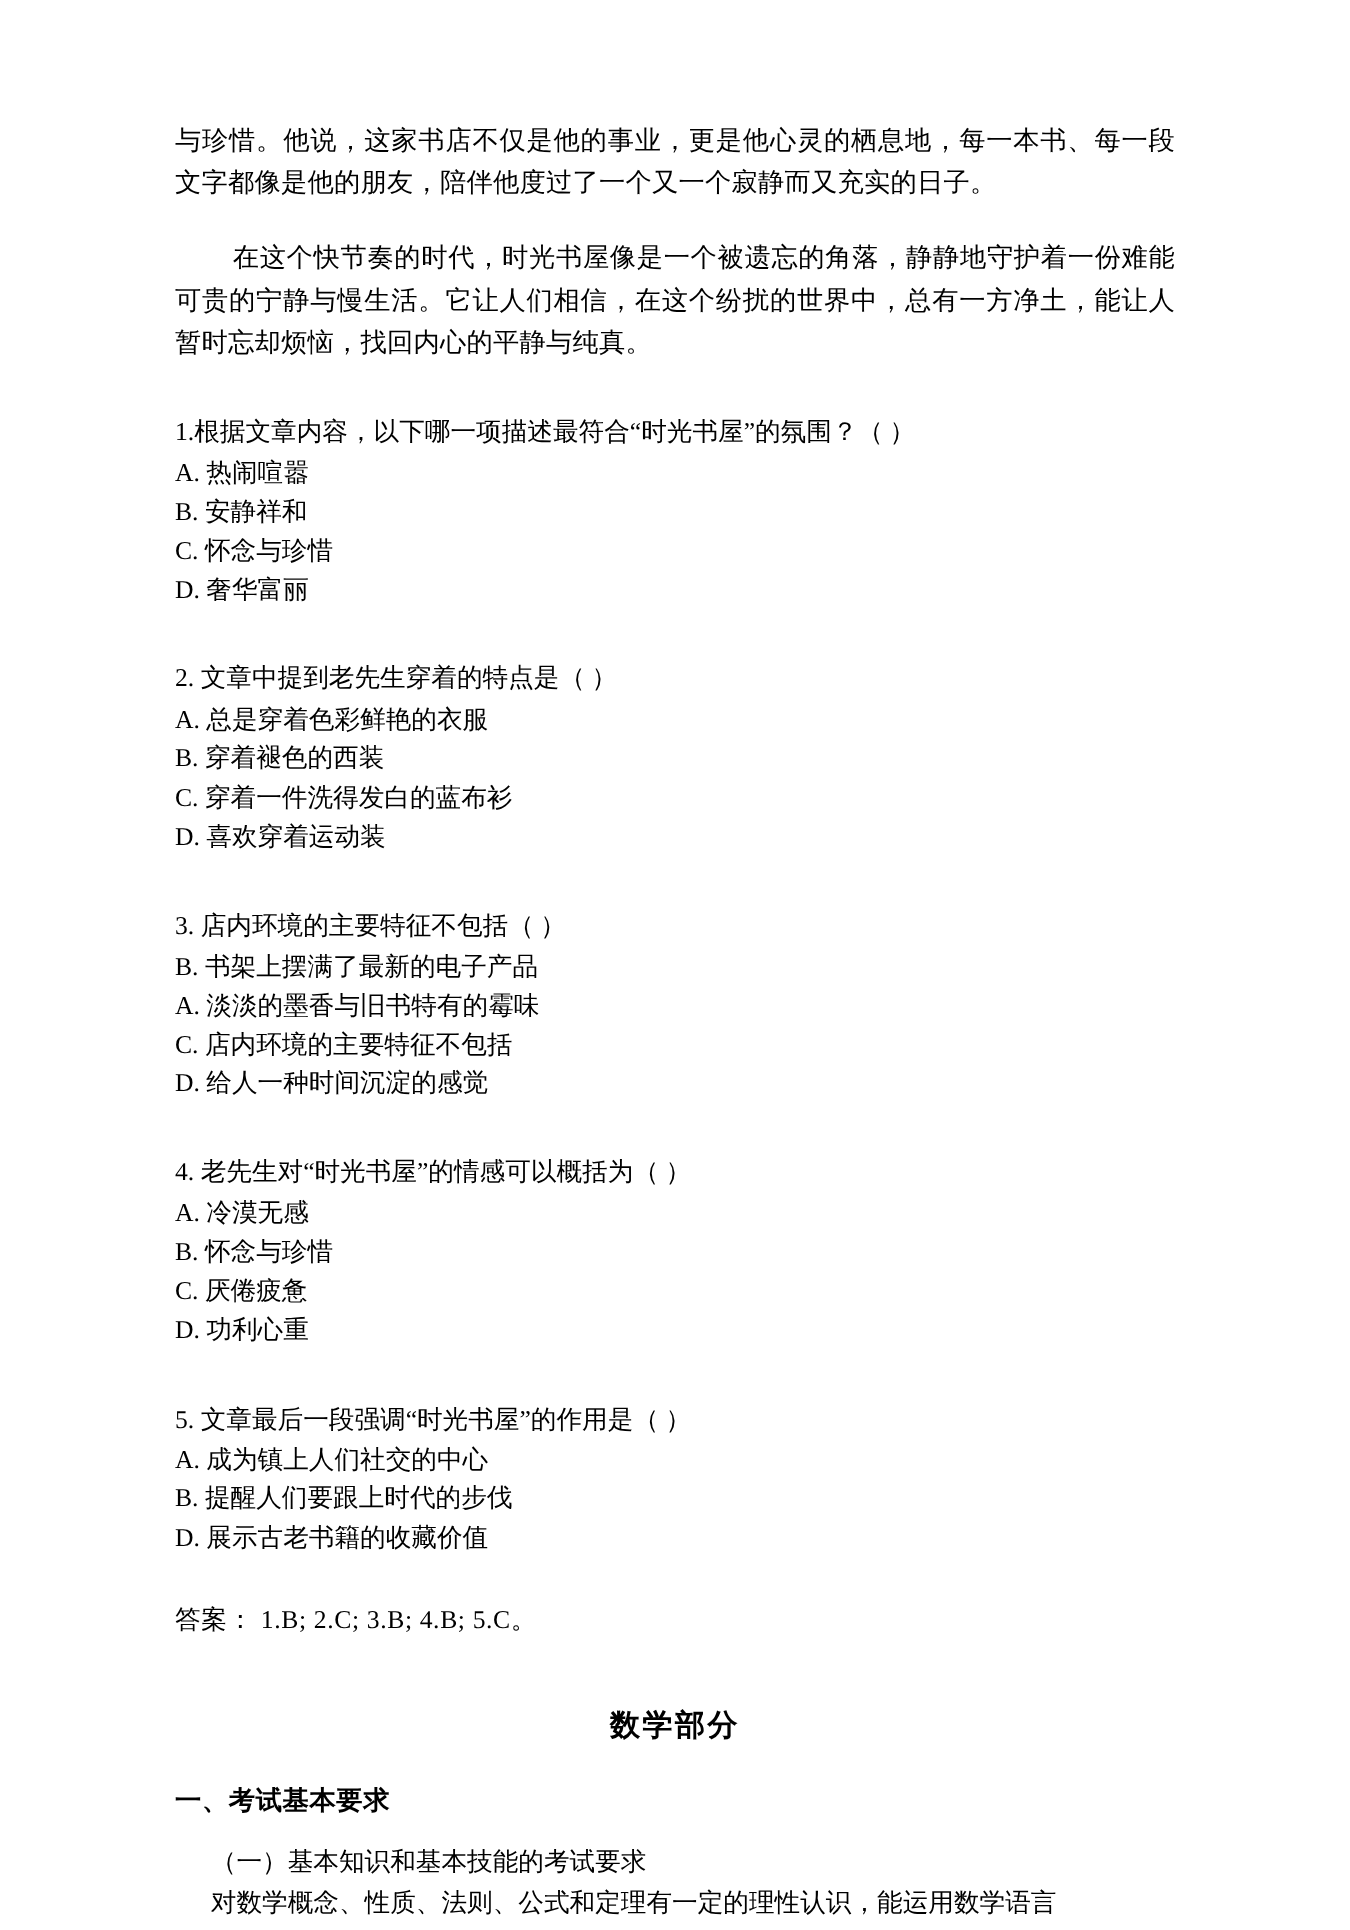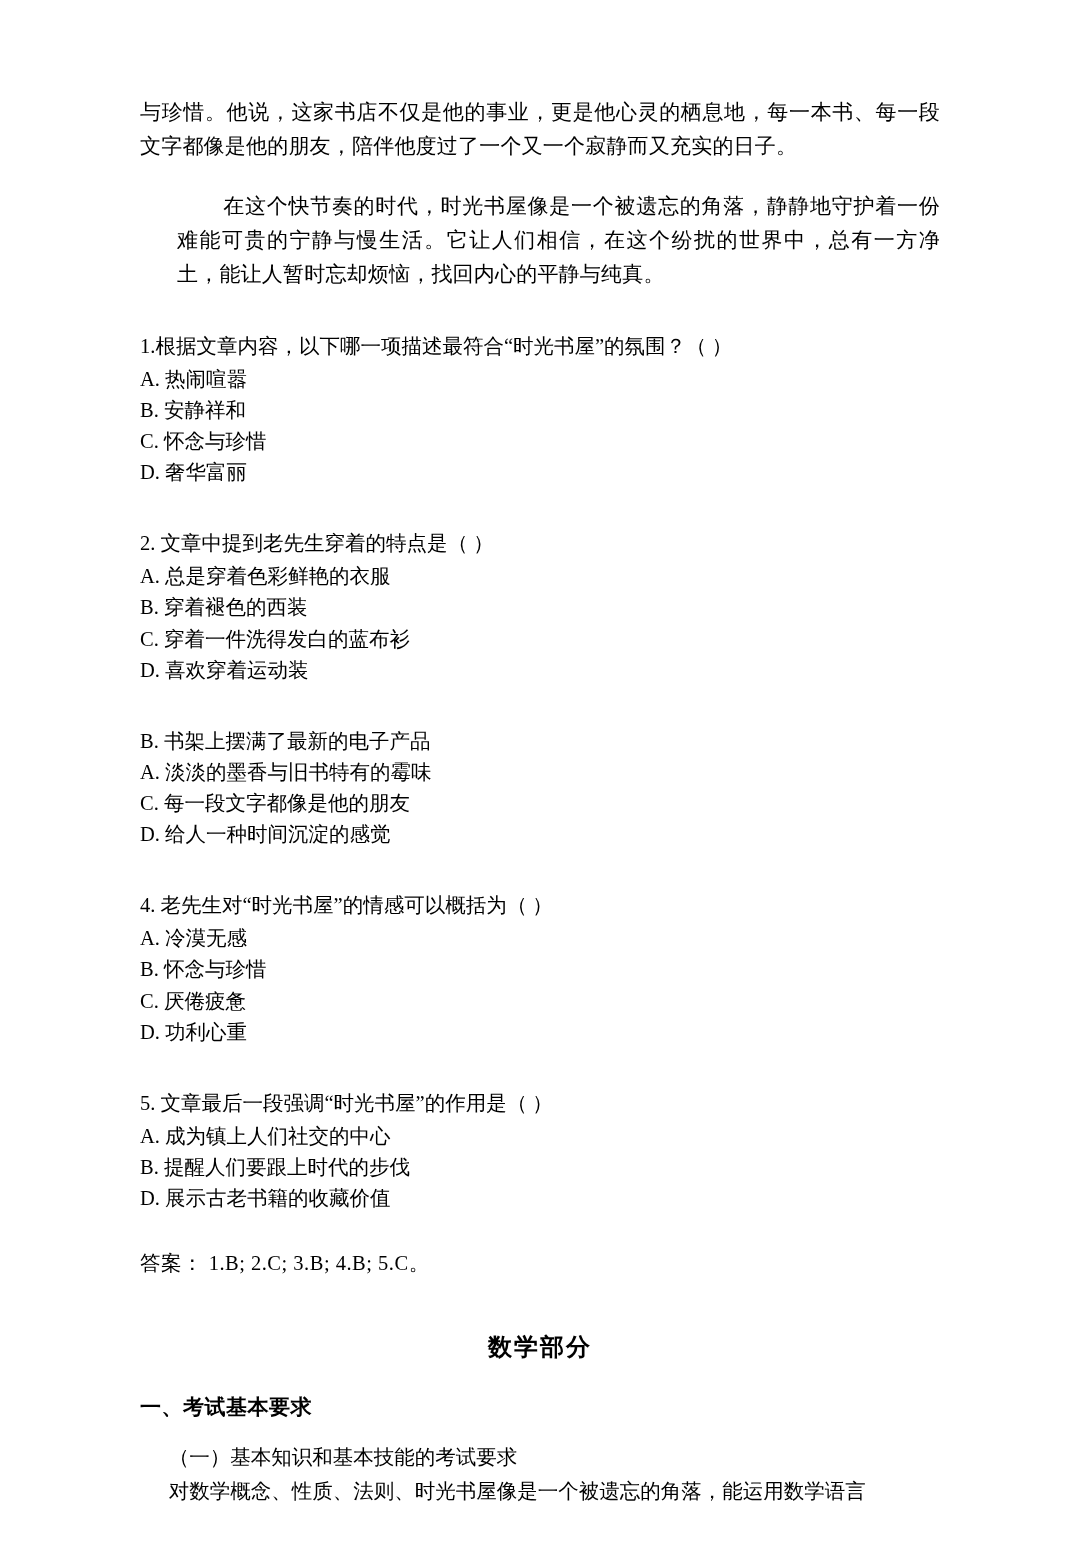--- a/index.html
+++ b/index.html
@@ -24,21 +24,20 @@
   }
   .para {
     font-size: 21px;
     line-height: 1.62;
     text-align: justify;
     margin: 0 0 0 0;
     letter-spacing: 0.2px;
   }
   .para.indent {
     text-indent: 2.2em;
-    margin-left: 37px;
   }
   .gap-lg { height: 26px; }
 
   .q-block {
     margin-top: 40px;
   }
   .q-stem {
     font-size: 20.5px;
     line-height: 1.5;
     margin: 0 0 2px 0;
@@ -102,23 +101,24 @@
 
   <div class="q-block">
     <p class="q-stem">2. 文章中提到老先生穿着的特点是（     ）</p>
     <p class="q-option">A. 总是穿着色彩鲜艳的衣服</p>
     <p class="q-option">B. 穿着褪色的西装</p>
     <p class="q-option">C. 穿着一件洗得发白的蓝布衫</p>
     <p class="q-option">D. 喜欢穿着运动装</p>
   </div>
 
   <div class="q-block">
+    <p class="q-stem">3. 店内环境的主要特征不包括（     ）</p>
     <p class="q-option">B. 书架上摆满了最新的电子产品</p>
     <p class="q-option">A. 淡淡的墨香与旧书特有的霉味</p>
-    <p class="q-option">C. 每一段文字都像是他的朋友</p>
+    <p class="q-option">C. 店内环境的主要特征不包括</p>
     <p class="q-option">D. 给人一种时间沉淀的感觉</p>
   </div>
 
   <div class="q-block">
     <p class="q-stem">4. 老先生对“时光书屋”的情感可以概括为（    ）</p>
     <p class="q-option">A. 冷漠无感</p>
     <p class="q-option">B. 怀念与珍惜</p>
     <p class="q-option">C. 厌倦疲惫</p>
     <p class="q-option">D. 功利心重</p>
   </div>
@@ -130,15 +130,15 @@
     <p class="q-option">D. 展示古老书籍的收藏价值</p>
   </div>
 
   <p class="answers">答案：  1.B;    2.C;    3.B;    4.B;   5.C。</p>
 
   <h2 class="section-title">数学部分</h2>
 
   <h3 class="heading-1">一、考试基本要求</h3>
 
   <p class="sub-line">（一）基本知识和基本技能的考试要求</p>
-  <p class="sub-line2">对数学概念、性质、法则、时光书屋像是一个被遗忘的角落，能运用数学语言</p>
+  <p class="sub-line2">对数学概念、性质、法则、公式和定理有一定的理性认识，能运用数学语言</p>
 
 </div>
 
 </body></html>

